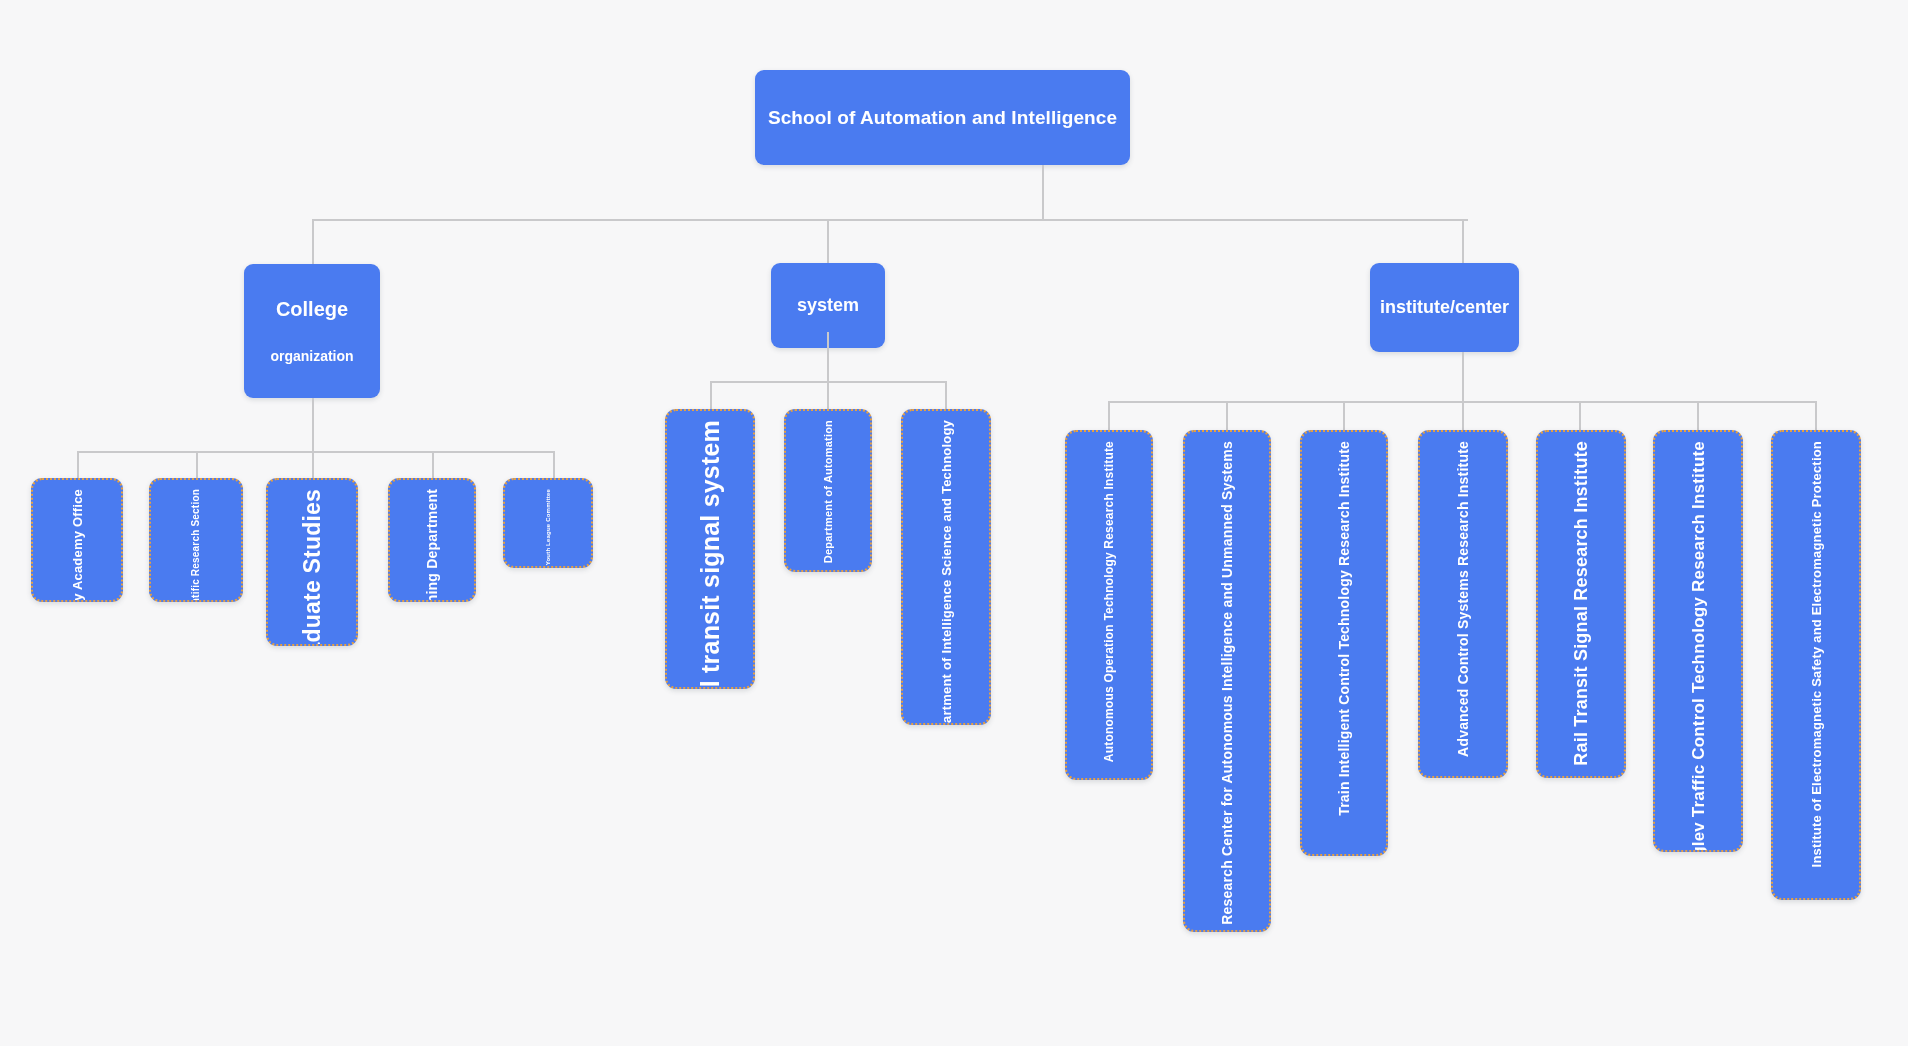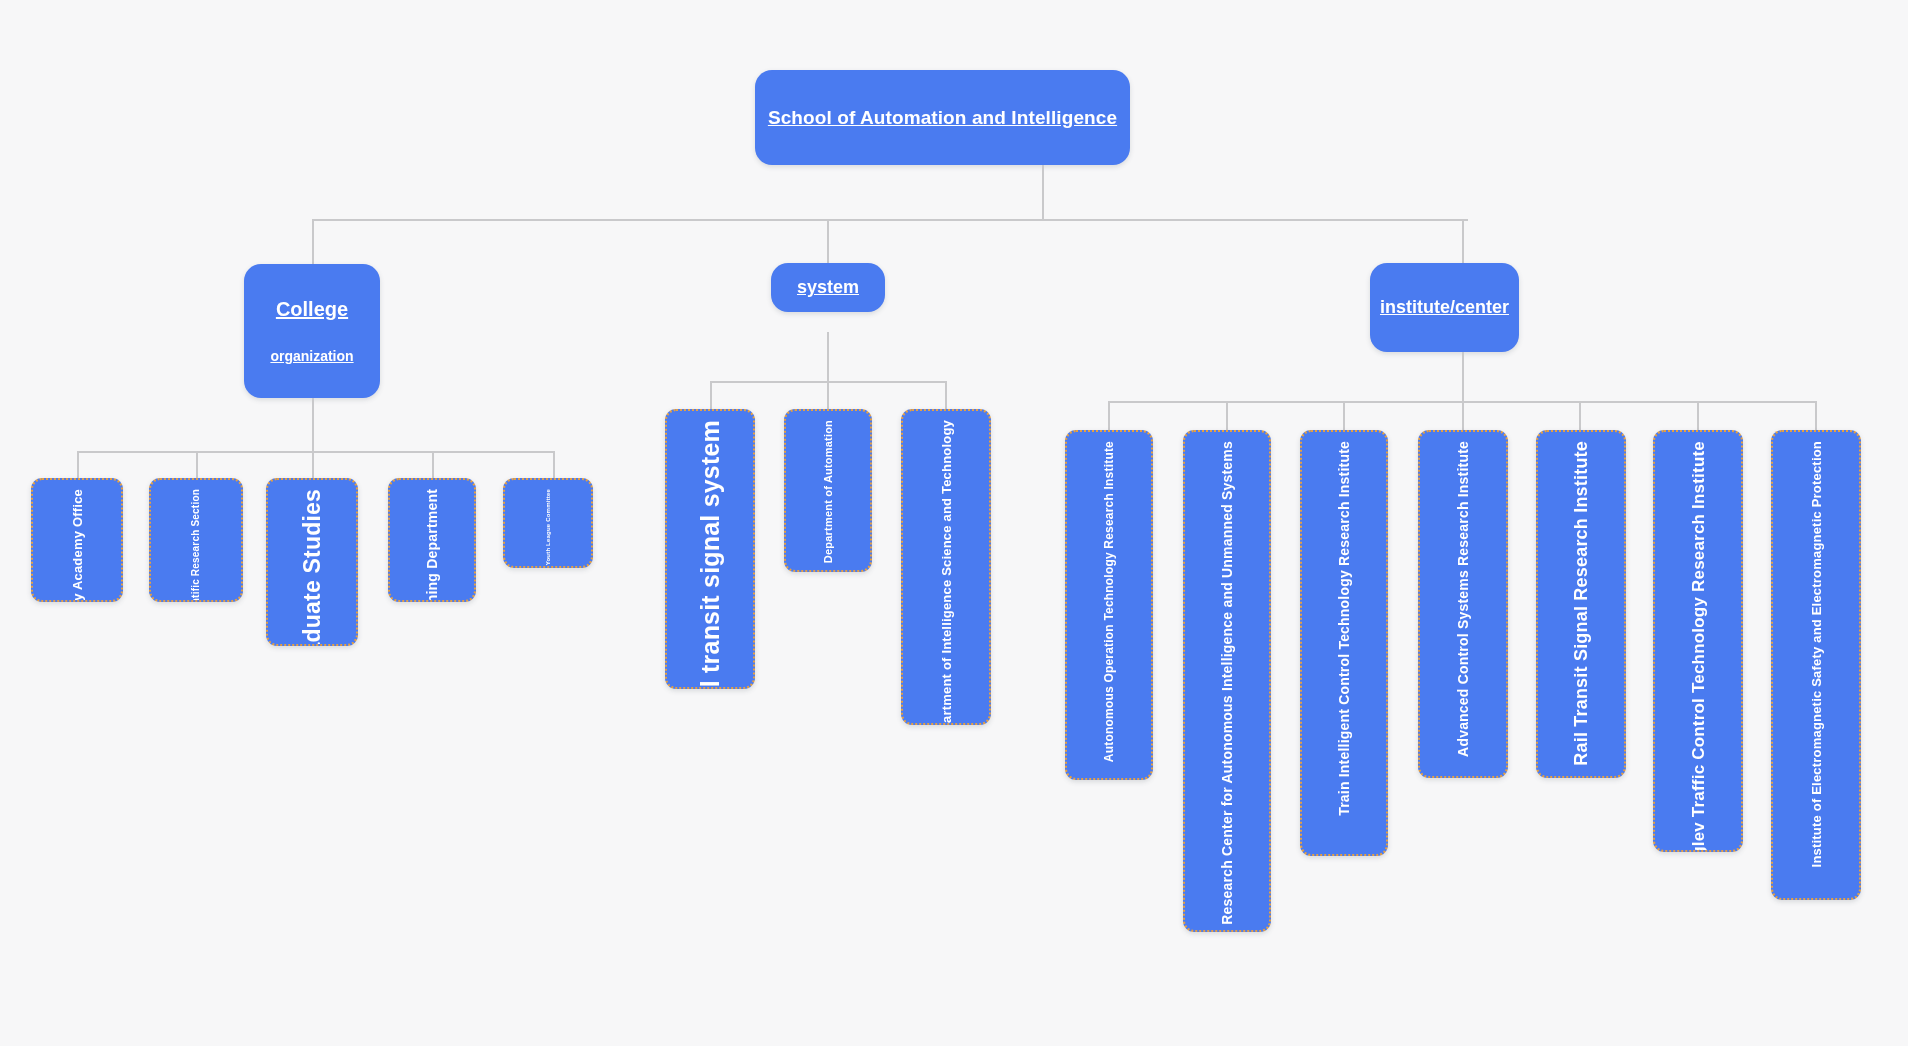--- a/index.html
+++ b/index.html
@@ -14,29 +14,28 @@
     position: relative;
     width: 1908px; height: 1046px;
     background: #f7f7f8;
   }
 
   
   .node {
     position: absolute;
     background: #4a7bf0;
     color: #ffffff;
-    border-radius: 17px;
+    border-radius: 9px;
     box-shadow: 0 2px 5px rgba(60,72,88,.16);
     display: flex;
     align-items: center;
     justify-content: center;
     text-align: center;
     line-height: 1.25;
     overflow: hidden;
-    text-decoration: underline;
   }
   .node.root {
     font-size: 19px;
     font-weight: 700;
     letter-spacing: .1px;
   }
   .node.l2 {
     font-weight: 700;
     flex-direction: column;
   }
@@ -116,21 +115,21 @@
   <div class="leaf" style="left:266px; top:478px; width:92px; height:168px;">
     <span class="vlabel" style="font-size:23px;">Graduate Studies</span>
   </div>
   <div class="leaf" style="left:388px; top:478px; width:88px; height:124px;">
     <span class="vlabel" style="font-size:14px;">Teaching Department</span>
   </div>
   <div class="leaf" style="left:503px; top:478px; width:90px; height:90px;">
     <span class="vlabel" style="font-size:6px;">Youth League Committee</span>
   </div>
 
-  <div class="node l2 mid" style="left:771px; top:263px; width:114px; height:49px;">
+  <div class="node l2 mid" style="left:771px; top:263px; width:114px; height:85px;">
     <span>system</span>
   </div>
 
   <div class="vline" style="left:827px; top:332px; height:50px;"></div>
   <div class="hbus" style="left:710px; top:381px; width:236px;"></div>
   <div class="vline" style="left:710px; top:381px; height:28px;"></div>
   <div class="vline" style="left:827px; top:381px; height:28px;"></div>
   <div class="vline" style="left:945px; top:381px; height:28px;"></div>
 
   <div class="leaf" style="left:665px; top:409px; width:90px; height:280px;">

